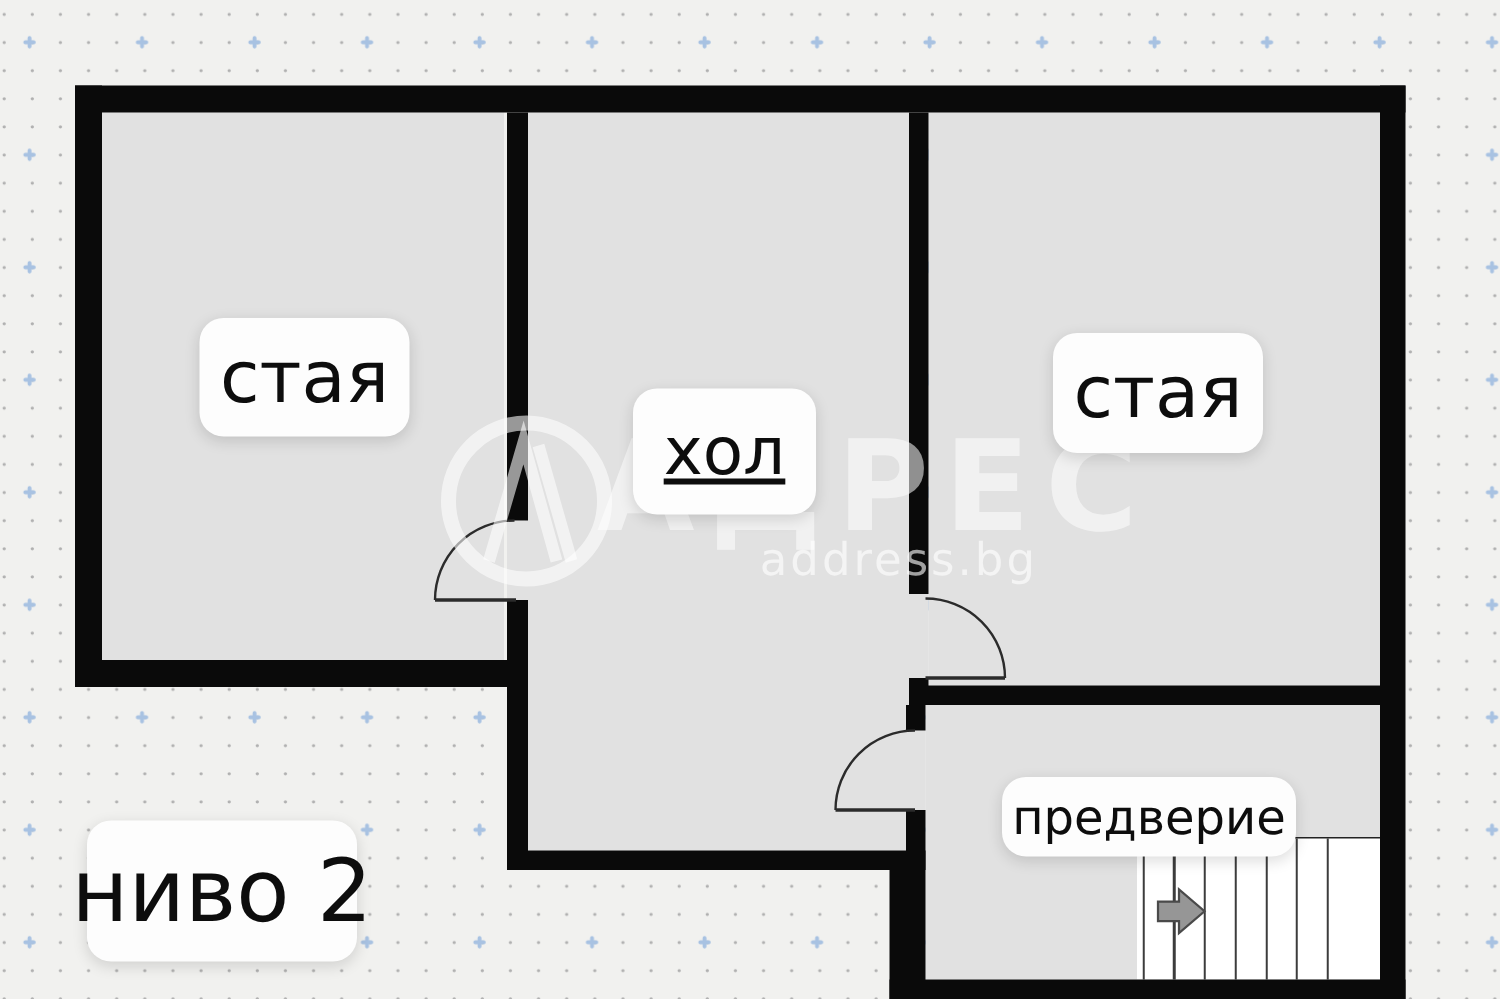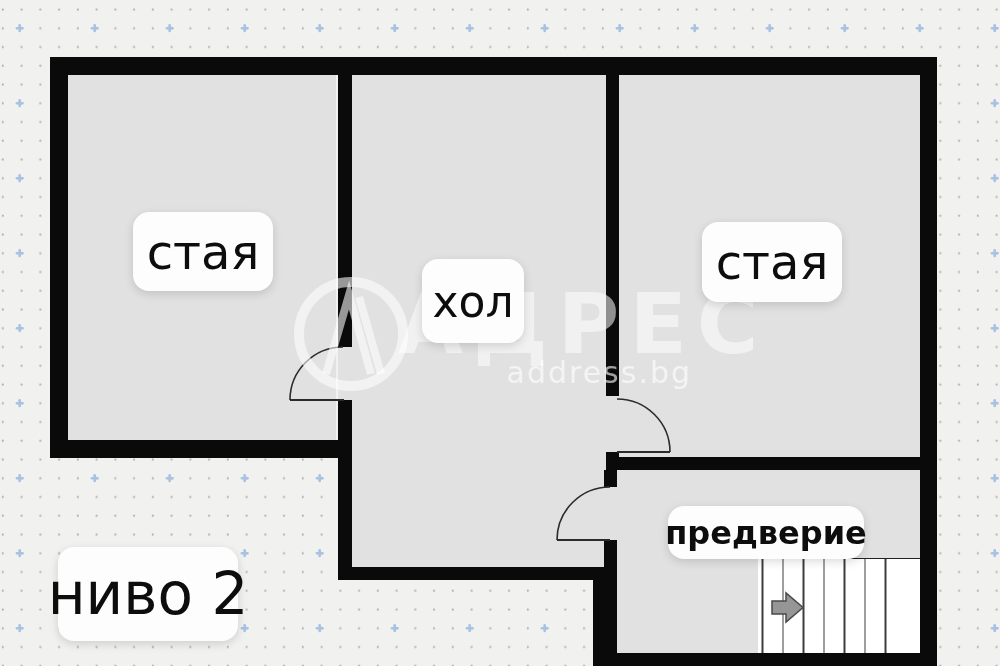--- a/index.html
+++ b/index.html
@@ -18,23 +18,23 @@
     border-top:1.5px solid #222;
     box-sizing:border-box;
   }
   .pill{
     position:absolute;background:#fdfdfd;border-radius:16px;
     display:flex;align-items:center;justify-content:center;
     box-shadow:0 3px 10px rgba(0,0,0,0.14);
     color:#0d0d0d;white-space:nowrap;
   }
   .pill-room-left  {left:133px;top:212px;width:140px;height:79px;font-size:48px;}
-  .pill-hall       {left:422px;top:259px;width:102px;height:84px;font-size:44px;}
+  .pill-hall       {left:422px;top:259px;width:122px;height:84px;font-size:44px;text-decoration:underline;}
   .pill-room-right {left:702px;top:222px;width:140px;height:80px;font-size:48px;}
-  .pill-vestibule  {left:668px;top:506px;width:196px;height:53px;font-size:32px;font-weight:bold;}
+  .pill-vestibule  {left:668px;top:518px;width:196px;height:53px;font-size:32px;}
   .pill-level      {left:58px;top:547px;width:180px;height:94px;font-size:58px;}
   .wm-brand{
     font-weight:bold;font-size:84px;letter-spacing:10px;
     fill:rgba(255,255,255,0.55);
     font-family:"DejaVu Sans","Liberation Sans",sans-serif;
   }
   .wm-domain{
     font-size:30px;letter-spacing:2px;
     fill:rgba(255,255,255,0.62);
     font-family:"DejaVu Sans","Liberation Sans",sans-serif;

